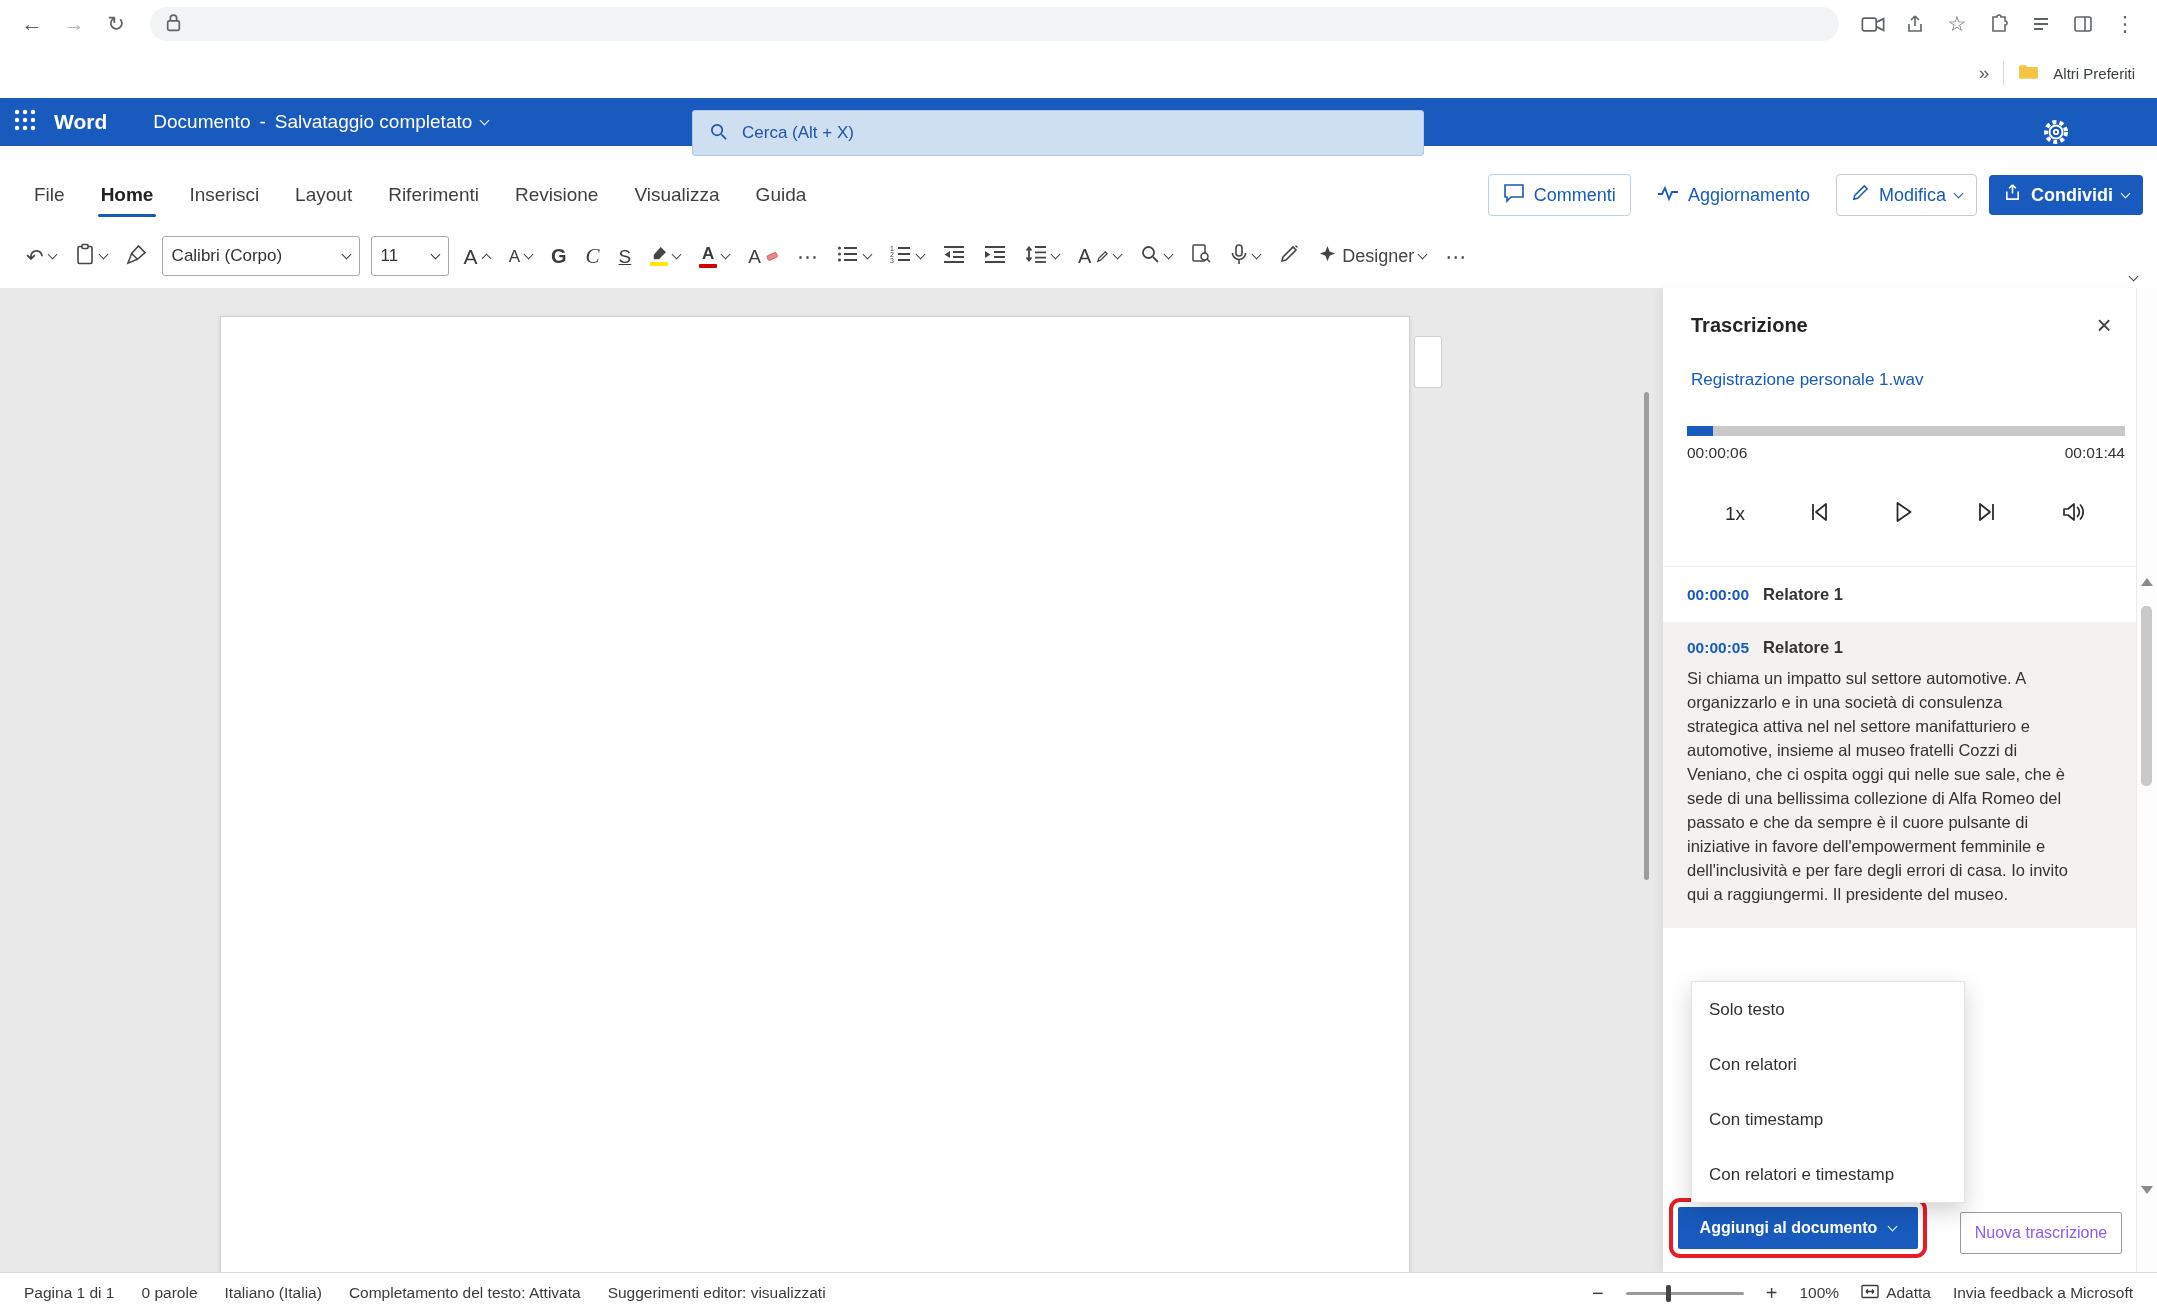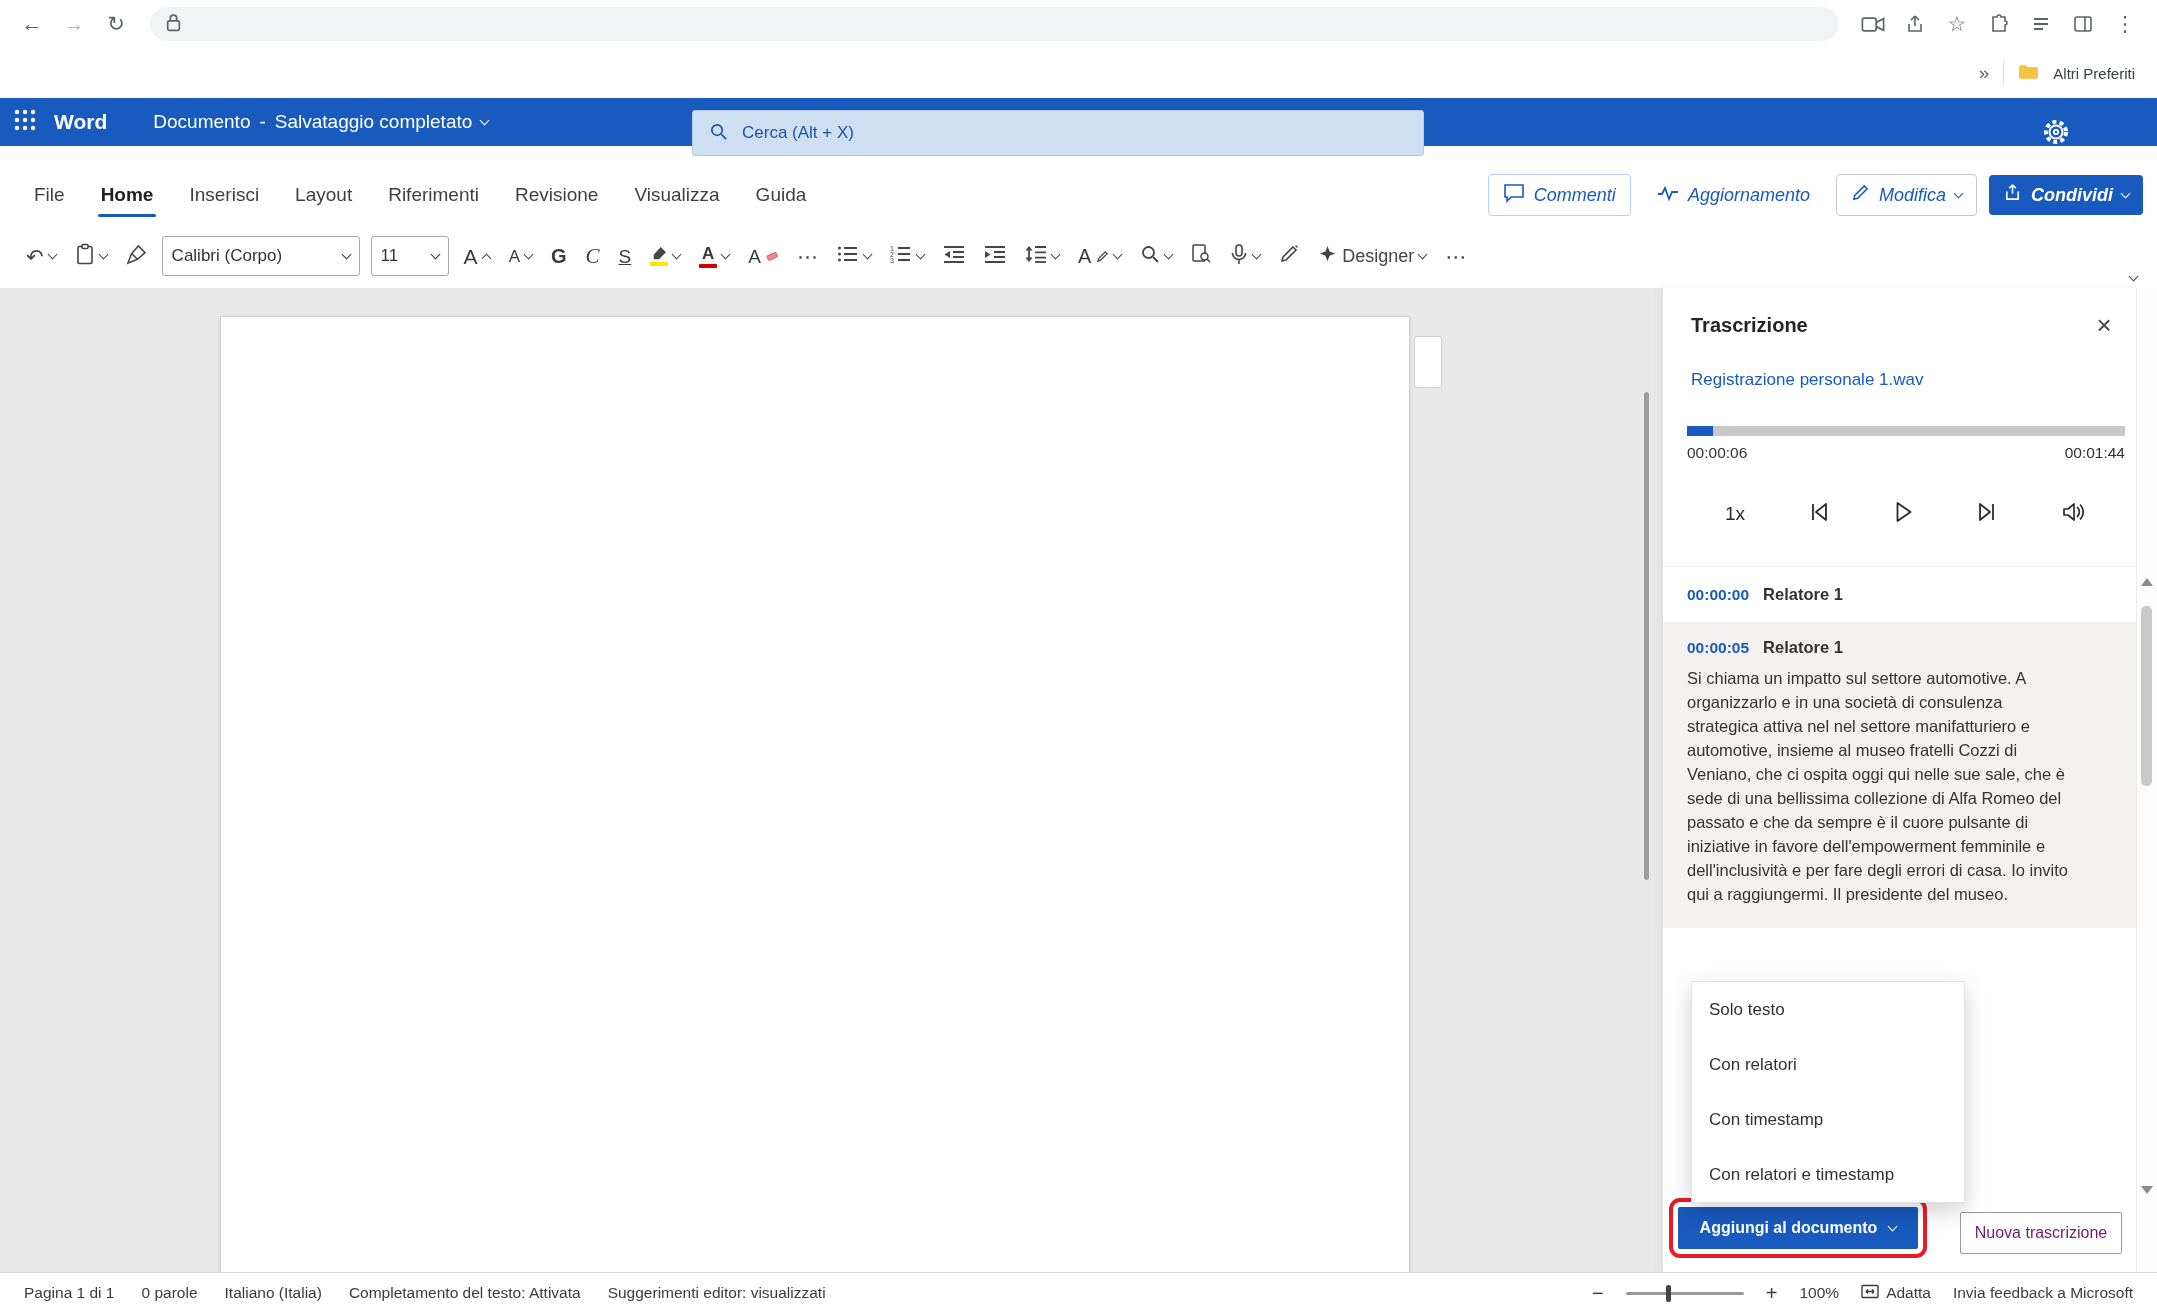--- a/index.html
+++ b/index.html
@@ -40,21 +40,21 @@
   #ribbon-tabs{position:absolute;top:166px;left:0;right:0;height:58px;background:#fff;
            border-bottom:1px solid #ececec;display:flex;align-items:center;
            padding-left:16px;font-size:19px;color:#3f3f3f;}
   .rtab{padding:0 18px;height:100%;display:flex;align-items:center;position:relative;}
   .rtab.active{font-weight:700;color:#222;}
   .rtab.active::after{content:"";position:absolute;left:15px;right:15px;bottom:7px;
            height:3px;border-radius:2px;background:#185abd;}
   #ribbon-right{position:absolute;right:14px;top:0;height:100%;display:flex;
            align-items:center;gap:12px;}
   .pillbtn{height:40px;display:flex;align-items:center;gap:9px;padding:0 14px;
-           color:#185abd;font-size:18px;border-radius:4px;font-style:italic;}
+           color:#185abd;font-size:18px;border-radius:4px;}
   .pillbtn.bordered{border:1px solid #bccfeb;}
   .pillbtn.bordered2{border:1px solid #c9c9c9;}
   .pillbtn.primary{background:#185abd;color:#fff;font-weight:700;}
 
   
   #toolbar{position:absolute;top:224px;left:0;right:0;height:64px;background:#fff;
            border-bottom:1px solid #e2e2e2;display:flex;align-items:center;
            padding:0 22px;gap:11px;color:#454545;}
   .tbtn{height:42px;display:flex;align-items:center;justify-content:center;
            padding:0 4px;gap:5px;color:#454545;flex:0 0 auto;}
@@ -96,21 +96,21 @@
   .speaker{font-size:16.5px;font-weight:700;color:#333;}
   .etext{margin-top:9px;font-size:16.5px;line-height:24px;color:#333;}
   #dropdown{position:absolute;left:28px;top:693px;width:272px;background:#fff;z-index:6;
            border:1px solid #e3e3e3;box-shadow:0 8px 22px rgba(0,0,0,.18);}
   .mi{height:55px;display:flex;align-items:center;padding-left:17px;font-size:17px;color:#323130;}
   #add-btn{position:absolute;left:15px;bottom:24px;width:240px;height:42px;background:#185abd;
            color:#fff;font-size:16px;font-weight:700;border-radius:2px;display:flex;
            align-items:center;justify-content:center;gap:12px;
            outline:4px solid #e81c24;outline-offset:5px;}
   #new-btn{position:absolute;left:297px;bottom:19px;width:160px;height:40px;background:#fff;
-           border:1px solid #9a9a9a;border-radius:2px;font-size:16px;color:#701a75;
+           border:1px solid #9a9a9a;border-radius:2px;font-size:16px;color:#8b5cf6;
            display:flex;align-items:center;justify-content:center;}
 
   
   #panel-scroll{position:absolute;left:2136px;top:0;bottom:0;width:21px;background:#fdfdfd;
            border-left:1px solid #ebebeb;}
   .tri-up{width:0;height:0;border-left:6px solid transparent;border-right:6px solid transparent;
            border-bottom:8px solid #8a8a8a;}
   .tri-down{width:0;height:0;border-left:6px solid transparent;border-right:6px solid transparent;
            border-top:8px solid #8a8a8a;}
   #ps-up{position:absolute;left:2141px;top:290px;}

